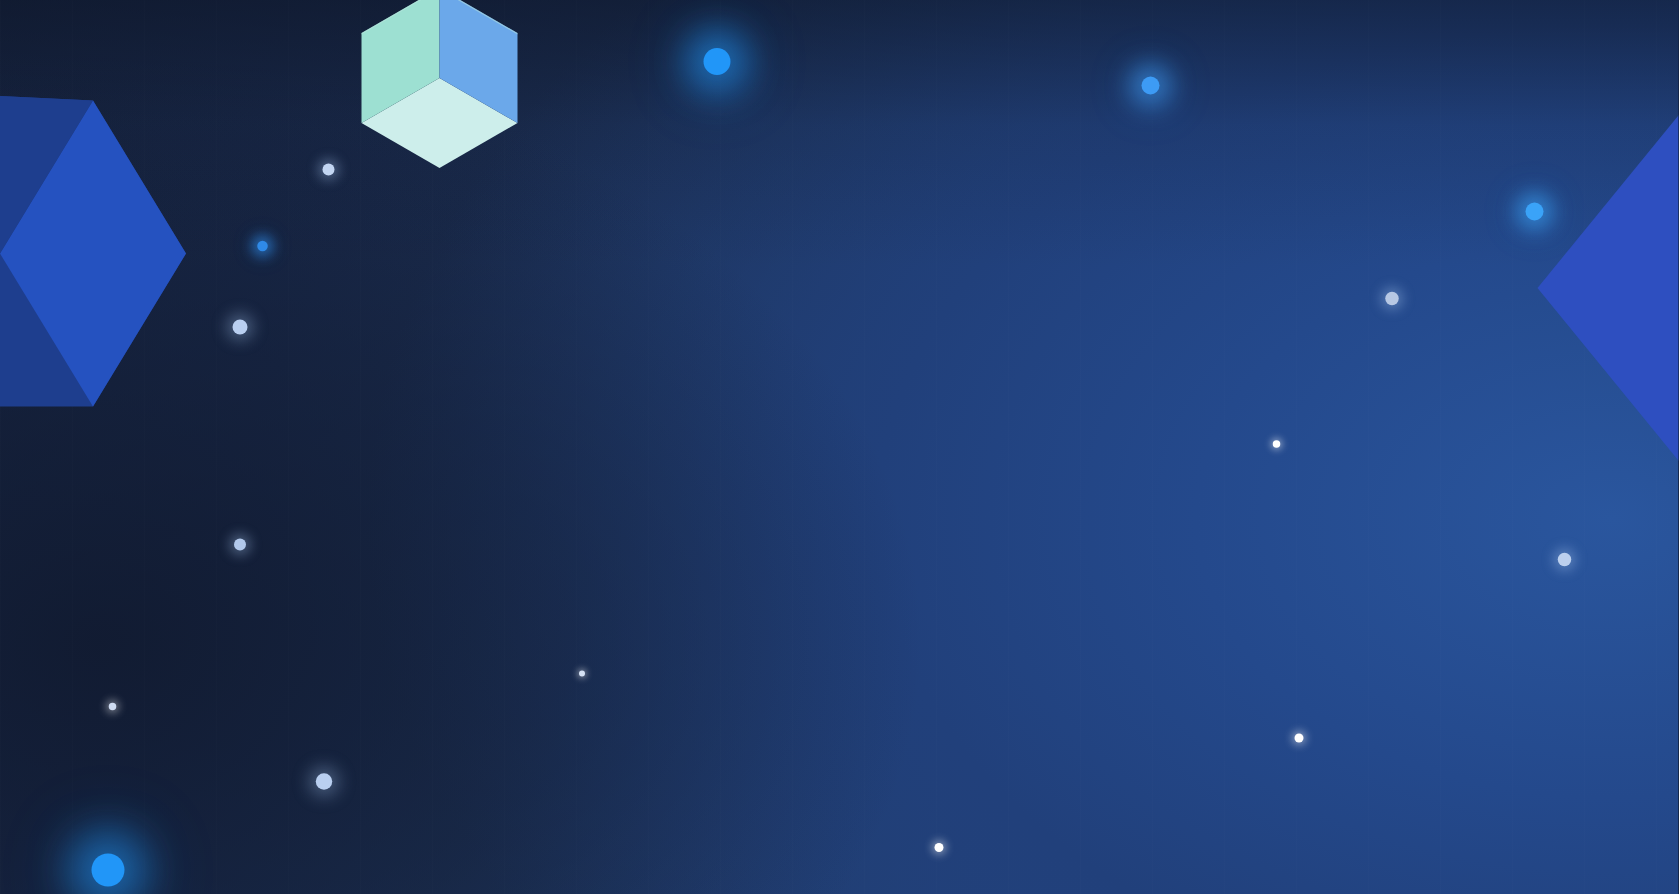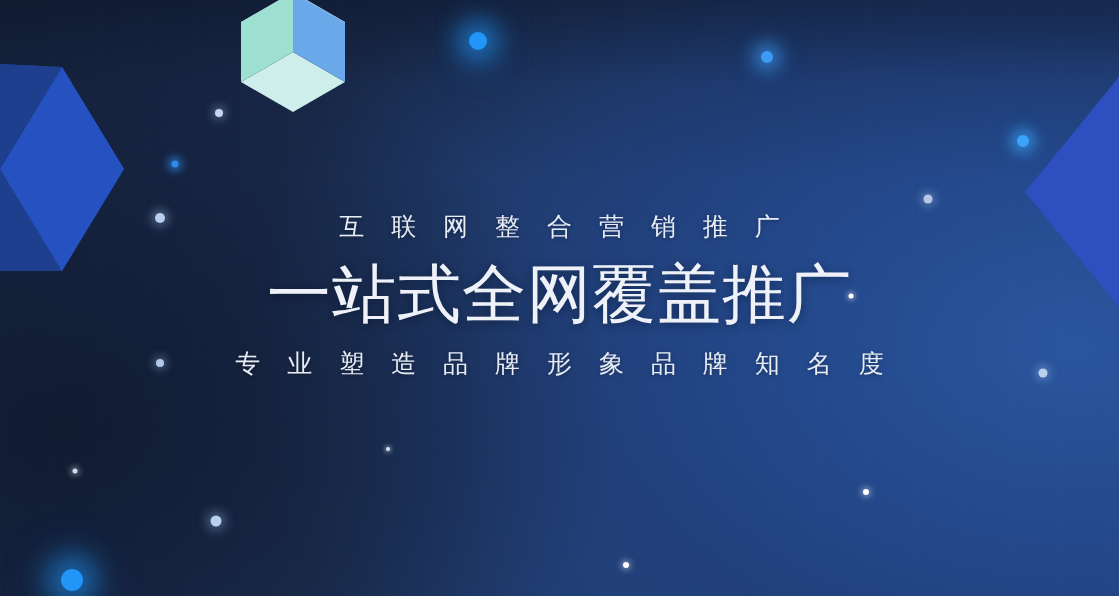--- a/index.html
+++ b/index.html
@@ -165,19 +165,14 @@
       <div class="particle" style="left: 1043px; top: 373px; width: 9px; height: 9px; background: rgb(188, 208, 238); box-shadow: rgba(170, 200, 240, 0.35) 0px 0px 8px 3.2px;"></div>
       <div class="particle" style="left: 851px; top: 296px; width: 5px; height: 5px; background: rgb(255, 255, 255); box-shadow: rgba(255, 255, 255, 0.45) 0px 0px 5px 1.5px;"></div>
       <div class="particle" style="left: 75px; top: 471px; width: 5px; height: 5px; background: rgb(207, 220, 242); box-shadow: rgba(255, 255, 255, 0.45) 0px 0px 6px 1.8px;"></div>
       <div class="particle" style="left: 216px; top: 521px; width: 11px; height: 11px; background: rgb(185, 207, 240); box-shadow: rgba(170, 200, 240, 0.35) 0px 0px 11px 4.4px;"></div>
       <div class="particle" style="left: 72px; top: 580px; width: 22px; height: 22px; background: rgb(33, 150, 248); box-shadow: rgba(33, 150, 248, 0.533) 0px 0px 26px 14.3px, rgba(33, 150, 248, 0.2) 0px 0px 52px 15.6px;"></div>
       <div class="particle" style="left: 626px; top: 565px; width: 6px; height: 6px; background: rgb(255, 255, 255); box-shadow: rgba(255, 255, 255, 0.45) 0px 0px 6px 1.8px;"></div>
       <div class="particle" style="left: 866px; top: 492px; width: 6px; height: 6px; background: rgb(255, 255, 255); box-shadow: rgba(255, 255, 255, 0.45) 0px 0px 6px 1.8px;"></div>
       <div class="particle" style="left: 388px; top: 449px; width: 4px; height: 4px; background: rgb(213, 226, 245); box-shadow: rgba(255, 255, 255, 0.45) 0px 0px 4px 1.2px;"></div>
     </div>
 
-  <div id="hero-copy">
-    <div id="hero-eyebrow">互 联 网 整 合 营 销 推 广</div>
-    <div id="hero-title">一站式全网覆盖推广</div>
-    <div id="hero-subtitle">专 业 塑 造 品 牌 形 象 品 牌 知 名 度</div>
-  </div>
 
 </div>
 
 </body></html>

